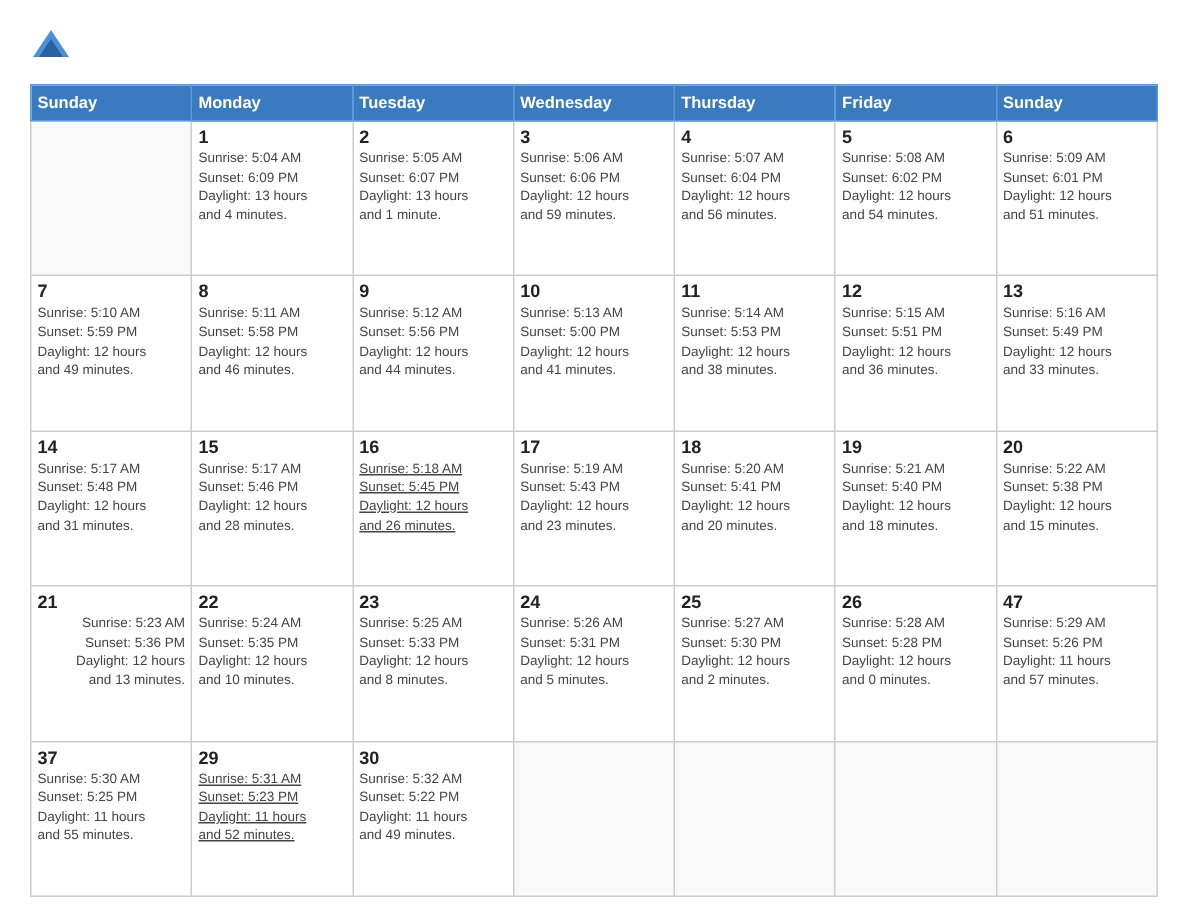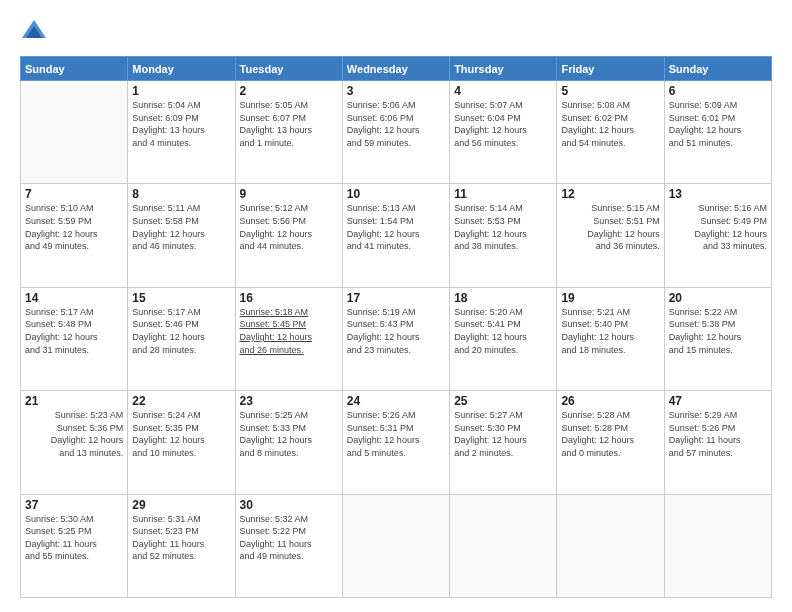--- a/index.html
+++ b/index.html
@@ -199,41 +199,41 @@
           <td>
             <span class="day-num">9</span>
             <div class="day-info" style="white-space: pre-line;">Sunrise: 5:12 AM
 Sunset: 5:56 PM
 Daylight: 12 hours
 and 44 minutes.</div>
           </td>
           <td>
             <span class="day-num">10</span>
             <div class="day-info" style="white-space: pre-line;">Sunrise: 5:13 AM
-Sunset: 1:54 PM
+Sunset: 5:00 PM
 Daylight: 12 hours
 and 41 minutes.</div>
           </td>
           <td>
             <span class="day-num">11</span>
             <div class="day-info" style="white-space: pre-line;">Sunrise: 5:14 AM
 Sunset: 5:53 PM
 Daylight: 12 hours
 and 38 minutes.</div>
           </td>
           <td>
             <span class="day-num">12</span>
-            <div class="day-info" style="white-space: pre-line; text-align: right;">Sunrise: 5:15 AM
+            <div class="day-info" style="white-space: pre-line;">Sunrise: 5:15 AM
 Sunset: 5:51 PM
 Daylight: 12 hours
 and 36 minutes.</div>
           </td>
           <td>
             <span class="day-num">13</span>
-            <div class="day-info" style="white-space: pre-line; text-align: right;">Sunrise: 5:16 AM
+            <div class="day-info" style="white-space: pre-line;">Sunrise: 5:16 AM
 Sunset: 5:49 PM
 Daylight: 12 hours
 and 33 minutes.</div>
           </td>
         </tr>
         <tr>
           <td>
             <span class="day-num">14</span>
             <div class="day-info" style="white-space: pre-line;">Sunrise: 5:17 AM
 Sunset: 5:48 PM
@@ -337,21 +337,21 @@
         <tr>
           <td>
             <span class="day-num">37</span>
             <div class="day-info" style="white-space: pre-line;">Sunrise: 5:30 AM
 Sunset: 5:25 PM
 Daylight: 11 hours
 and 55 minutes.</div>
           </td>
           <td>
             <span class="day-num">29</span>
-            <div class="day-info" style="white-space: pre-line;">Sunrise: 5:31 AM
+            <div class="day-info" style="white-space: pre-line; text-decoration: underline;">Sunrise: 5:31 AM
 Sunset: 5:23 PM
 Daylight: 11 hours
 and 52 minutes.</div>
           </td>
           <td>
             <span class="day-num">30</span>
             <div class="day-info" style="white-space: pre-line;">Sunrise: 5:32 AM
 Sunset: 5:22 PM
 Daylight: 11 hours
 and 49 minutes.</div>

